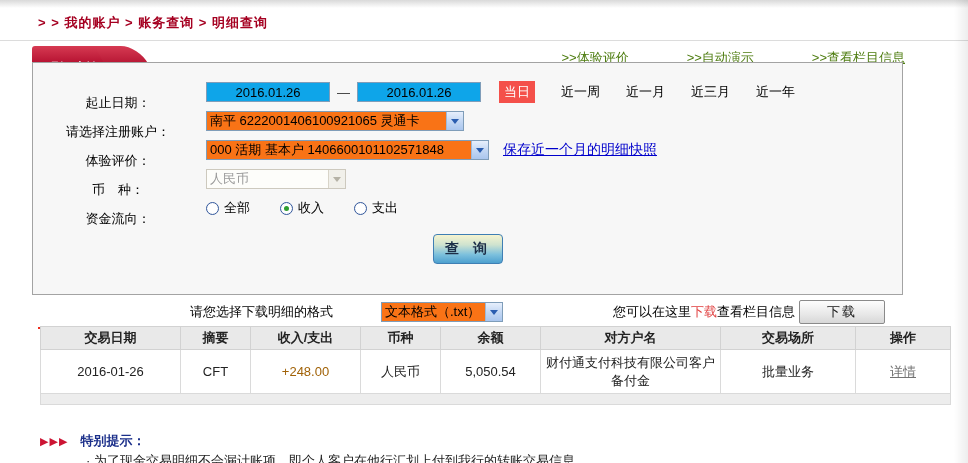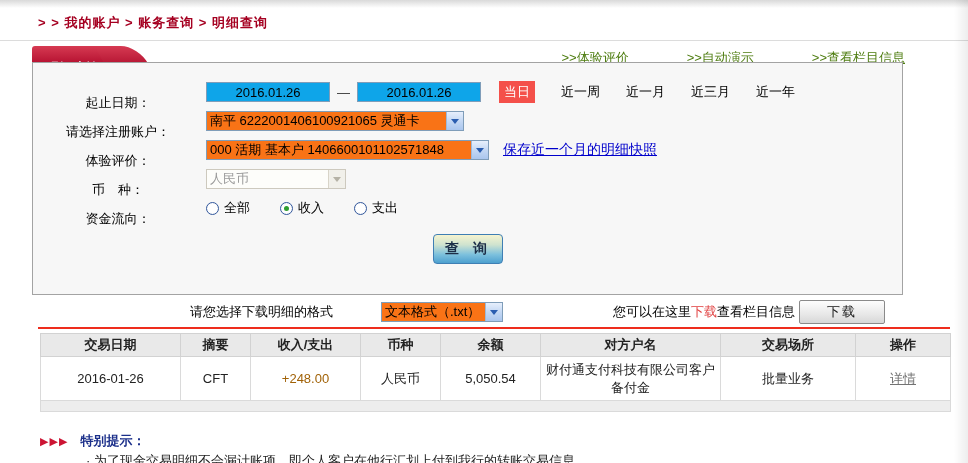--- a/index.html
+++ b/index.html
@@ -66,21 +66,21 @@
     display:flex;align-items:center;font-size:13px;gap:48px;}
   .dl-label{margin-left:158px;}
   .dl-select{width:122px;}
   .dl-right{position:absolute;right:20px;display:flex;align-items:center;}
   .dl-red{color:#e03e3e;cursor:pointer;}
   .dl-btn{margin-left:4px;width:86px;height:24px;border:1px solid #8a8a8a;border-radius:2px;
     background:linear-gradient(#fdfdfd,#e8e8e8 60%,#d7d7d7);font-size:13px;color:#111;
     font-family:"Liberation Sans",sans-serif;cursor:pointer;letter-spacing:2px;}
   .red-line{position:absolute;left:38px;top:327px;width:912px;height:2px;background:#ee2d1d;}
   
-  .result-table{position:absolute;left:40px;top:333px;width:910px;border-collapse:collapse;
+  .result-table{position:absolute;left:40px;top:326px;width:910px;border-collapse:collapse;
     font-size:13px;color:#222;table-layout:fixed;}
   .result-table th{background:#e9e9e9;font-weight:bold;height:20px;
     border:1px solid #d2d2d2;text-align:center;font-size:13px;}
   .result-table td{background:#fff;border:1px solid #dadada;text-align:center;
     height:43px;vertical-align:middle;padding:0 4px;}
   .result-table .footer-cell{background:#ededed;height:10px;padding:0;}
   .amount-pos{color:#a16207;}
   .detail-link{color:#737373;text-decoration:underline;cursor:pointer;}
   
   .tips{position:absolute;left:40px;top:432px;display:flex;align-items:center;font-size:13px;}

